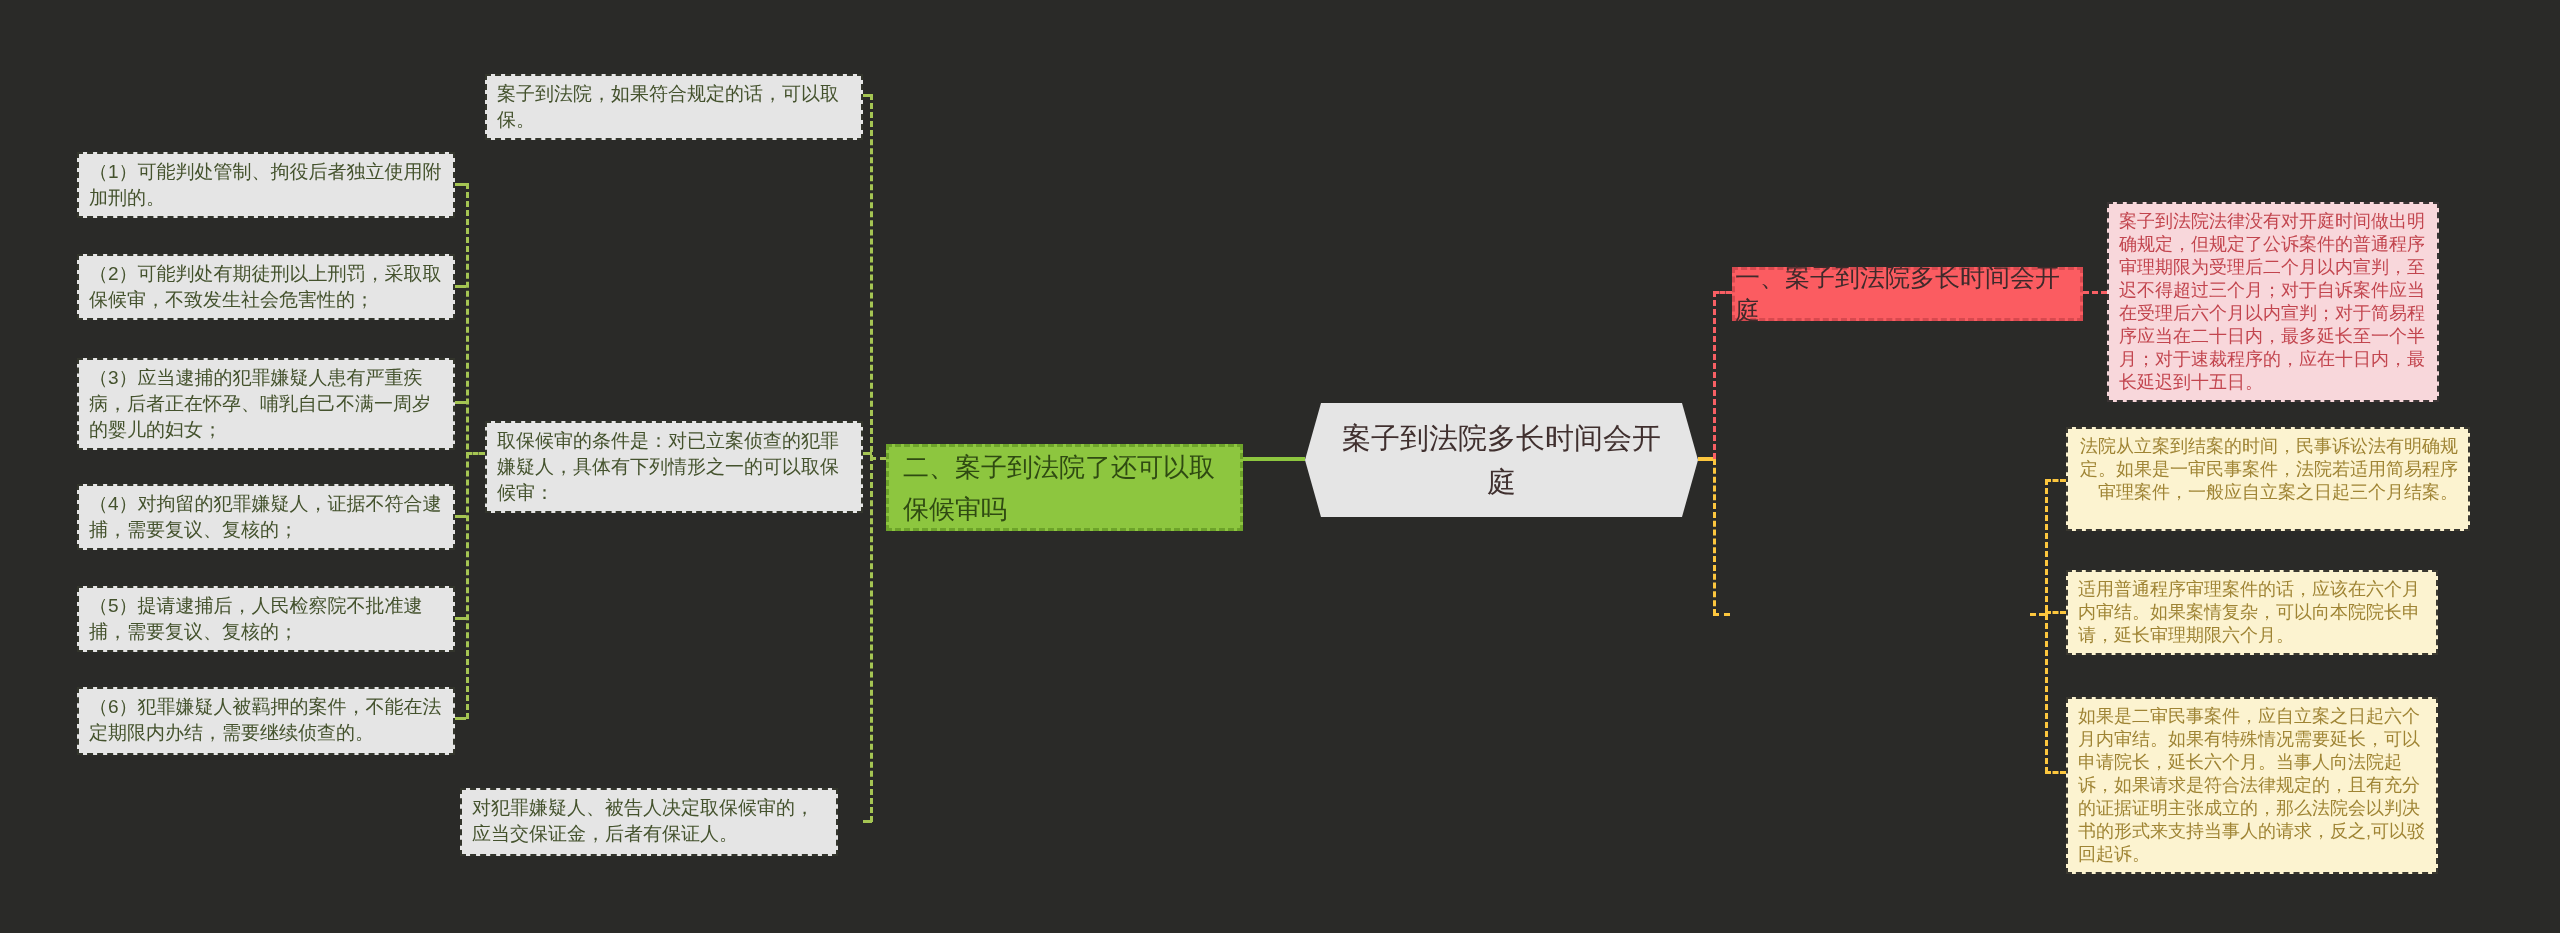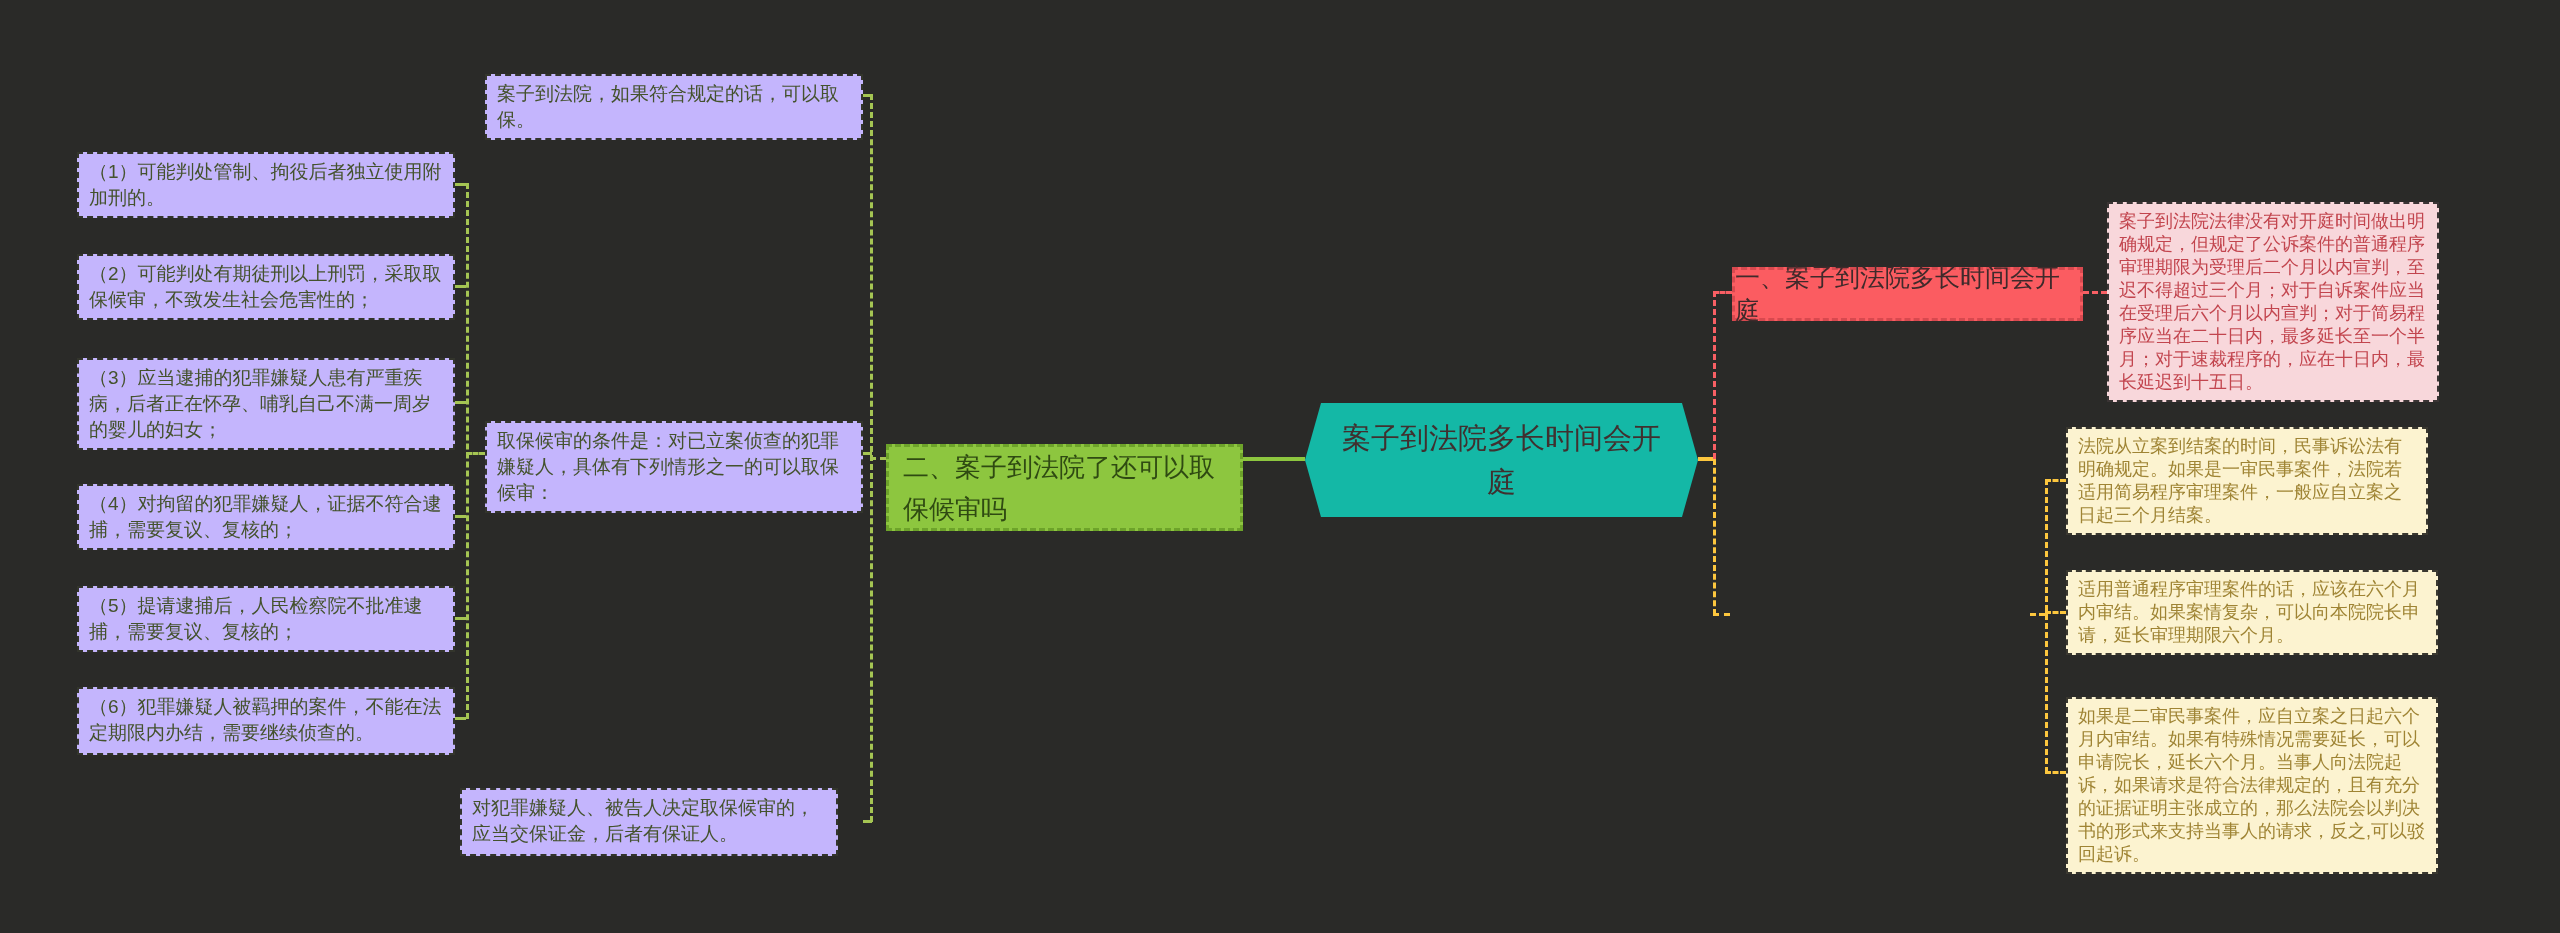--- a/index.html
+++ b/index.html
@@ -3,21 +3,21 @@
 <meta charset="utf-8">
 <style>
   html,body{margin:0;padding:0;background:#2a2a28;}
   #canvas{
     position:relative;width:2560px;height:933px;background:#2a2a28;overflow:hidden;
     font-family:"Liberation Sans","DejaVu Sans",sans-serif;
   }
   .box{position:absolute;box-sizing:border-box;}
   
   .leaf-green{
-    background:#c4b5fd;border:2px dashed #33352c;color:#44522d;
+    background:#e5e5e5;border:2px dashed #33352c;color:#44522d;
     font-size:19px;line-height:26px;padding:5px 10px;text-align:left;
   }
   
   .leaf-cream{
     background:#fcf3d0;border:2px dashed #3a3830;color:#9f8434;
     font-size:18px;line-height:23px;padding:6px 10px;text-align:left;
   }
   
   .leaf-pink{
     background:#f8d7db;border:2px dashed #3a3434;color:#c2454e;
@@ -29,21 +29,21 @@
   }
   .node-red{
     background:#fb5c61;border:3px dashed #d8494f;color:#3f2a2b;
     font-size:25px;display:flex;align-items:center;justify-content:center;
   }
   .node-yellow{
     background:#fcc63e;border:3px dashed #d9a41f;color:#4c3a12;
     font-size:25px;display:flex;align-items:center;justify-content:center;
   }
   .hexagon{
-    background:#14b8a6;color:#40302f;font-size:29px;line-height:44px;
+    background:#e5e5e5;color:#40302f;font-size:29px;line-height:44px;
     display:flex;align-items:center;justify-content:center;text-align:center;
     clip-path:polygon(16px 0,calc(100% - 16px) 0,100% 50%,calc(100% - 16px) 100%,16px 100%,0 50%);
     padding:0 26px;
   }
   .hline{position:absolute;height:0;border-top:3px dashed #a5c553;}
   .vline{position:absolute;width:0;border-left:3px dashed #a5c553;}
   .hline.red{border-top-color:#f85f64;}
   .vline.red{border-left-color:#f85f64;}
   .hline.yellow{border-top-color:#fcc63e;}
   .vline.yellow{border-left-color:#fcc63e;}
@@ -98,17 +98,17 @@
   <div class="hline red" style="left:2083px;top:291px;width:24px;"></div>
   <div class="box leaf-pink" style="left:2107px;top:202px;width:332px;min-height:178px;">案子到法院法律没有对开庭时间做出明确规定，但规定了公诉案件的普通程序审理期限为受理后二个月以内宣判，至迟不得超过三个月；对于自诉案件应当在受理后六个月以内宣判；对于简易程序应当在二十日内，最多延长至一个半月；对于速裁程序的，应在十日内，最长延迟到十五日。</div>
 
   <div class="hline yellow" style="left:1713px;top:613px;width:17px;"></div>
   <div class="hline yellow" style="left:2030px;top:613px;width:15px;"></div>
   <div class="vline yellow" style="left:2045px;top:479px;height:294px;"></div>
   <div class="hline yellow" style="left:2045px;top:479px;width:21px;"></div>
   <div class="hline yellow" style="left:2045px;top:611px;width:21px;"></div>
   <div class="hline yellow" style="left:2045px;top:771px;width:21px;"></div>
 
-  <div class="box leaf-cream" style="left:2066px;top:427px;width:362px;min-height:104px;">法院从立案到结案的时间，民事诉讼法有明确规定。如果是一审民事案件，法院若适用简易程序审理案件，一般应自立案之日起三个月结案。</div>
+  <div class="box leaf-cream" style="left:2066px;top:427px;width:404px;min-height:104px;text-align:right;">法院从立案到结案的时间，民事诉讼法有明确规定。如果是一审民事案件，法院若适用简易程序审理案件，一般应自立案之日起三个月结案。</div>
   <div class="box leaf-cream" style="left:2066px;top:570px;width:372px;min-height:84px;">适用普通程序审理案件的话，应该在六个月内审结。如果案情复杂，可以向本院院长申请，延长审理期限六个月。</div>
   <div class="box leaf-cream" style="left:2066px;top:697px;width:372px;min-height:154px;">如果是二审民事案件，应自立案之日起六个月内审结。如果有特殊情况需要延长，可以申请院长，延长六个月。当事人向法院起诉，如果请求是符合法律规定的，且有充分的证据证明主张成立的，那么法院会以判决书的形式来支持当事人的请求，反之,可以驳回起诉。</div>
 
 </div>
 
 </body></html>

